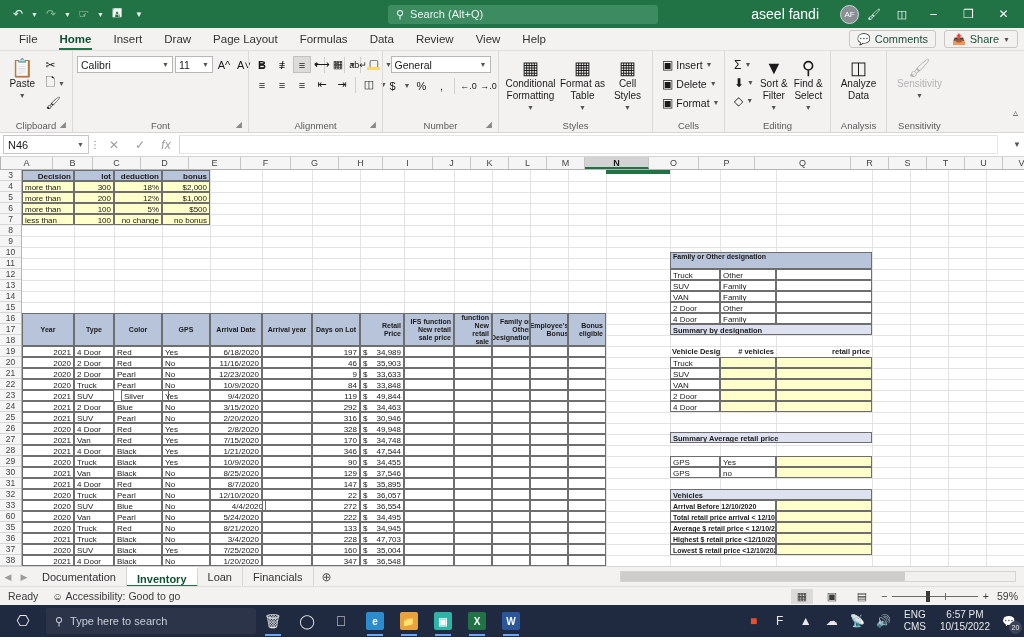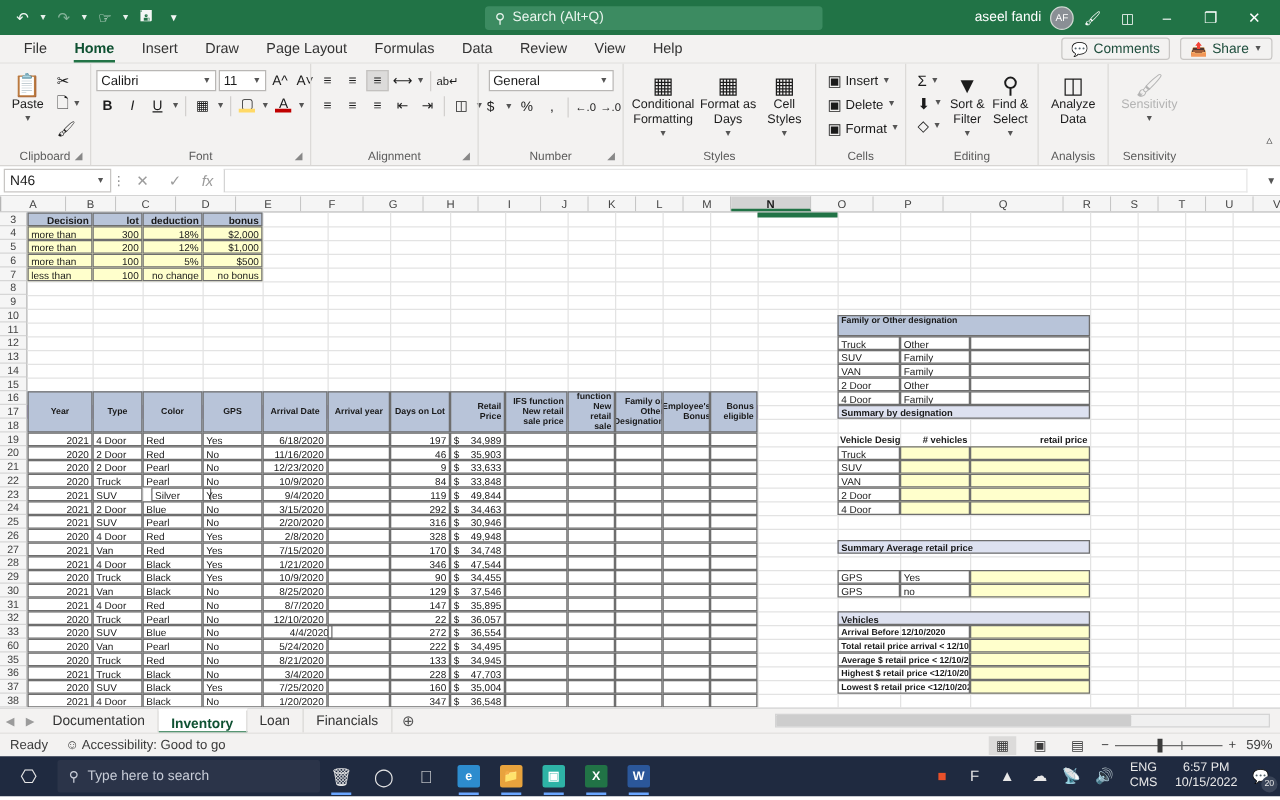--- a/index.html
+++ b/index.html
@@ -29,21 +29,21 @@
   .searchbox {
     position: absolute; left: 388px; width: 270px; height: 19px;
     background: #3c8b61; border-radius: 3px; display: flex;
     align-items: center; gap: 6px; padding: 0 8px; font-size: 11px;
     color: #eaf5ee;
   }
   .tb-right {
     position: absolute; right: 0; display: flex; align-items: center;
     gap: 2px; padding-right: 4px; height: 28px;
   }
-  .user-name { font-size: 11px; margin-right: 5px; }
+  .user-name { font-size: 14px; margin-right: 19px; }
   .avatar {
     width: 19px; height: 19px; border-radius: 50%; background: #8a8f95;
     font-size: 8px; display: flex; align-items: center; justify-content: center;
     color: #fff; border: 1px solid #cfd8d2;
   }
   .win-btn {
     width: 33px; height: 28px; display: flex; align-items: center;
     justify-content: center; font-size: 12px; color: #fff;
   }
   .ico-btn { width: 26px; height: 28px; display:flex; align-items:center; justify-content:center; }
@@ -276,21 +276,21 @@
           </div>
       </div>
     </div>
     <div class="rgroup-label">
       <span>Clipboard</span>
       <span class="dlg">◢</span>
     </div>
   </div>
 
   <div class="rgroup" style="width:176px;">
-    <div class="rgroup-body" style="flex-direction:column;">
+    <div class="rgroup-body" style="flex-direction:row;">
       <div class="fontrow">
         <div class="fontbox">
           <span>Calibri</span>
           <span class="caret">▼</span>
         </div>
         <div class="sizebox">
           <span>11</span>
           <span class="caret">▼</span>
         </div>
         <div class="fbtn">A^</div>
@@ -375,21 +375,21 @@
 
   <div class="rgroup" style="width:154px;">
     <div class="rgroup-body" style="justify-content:space-around;">
       <div class="bigbtn" style="width:52px;">
         <span class="gl">▦</span>
         <span>Conditional Formatting</span>
         <span class="caret">▼</span>
       </div>
       <div class="bigbtn" style="width:46px;">
         <span class="gl">▦</span>
-        <span>Format as Days</span>
+        <span>Format as Table</span>
         <span class="caret">▼</span>
       </div>
       <div class="bigbtn" style="width:38px;">
         <span class="gl">▦</span>
         <span>Cell Styles</span>
         <span class="caret">▼</span>
       </div>
     </div>
     <div class="rgroup-label">
       <span>Styles</span>

